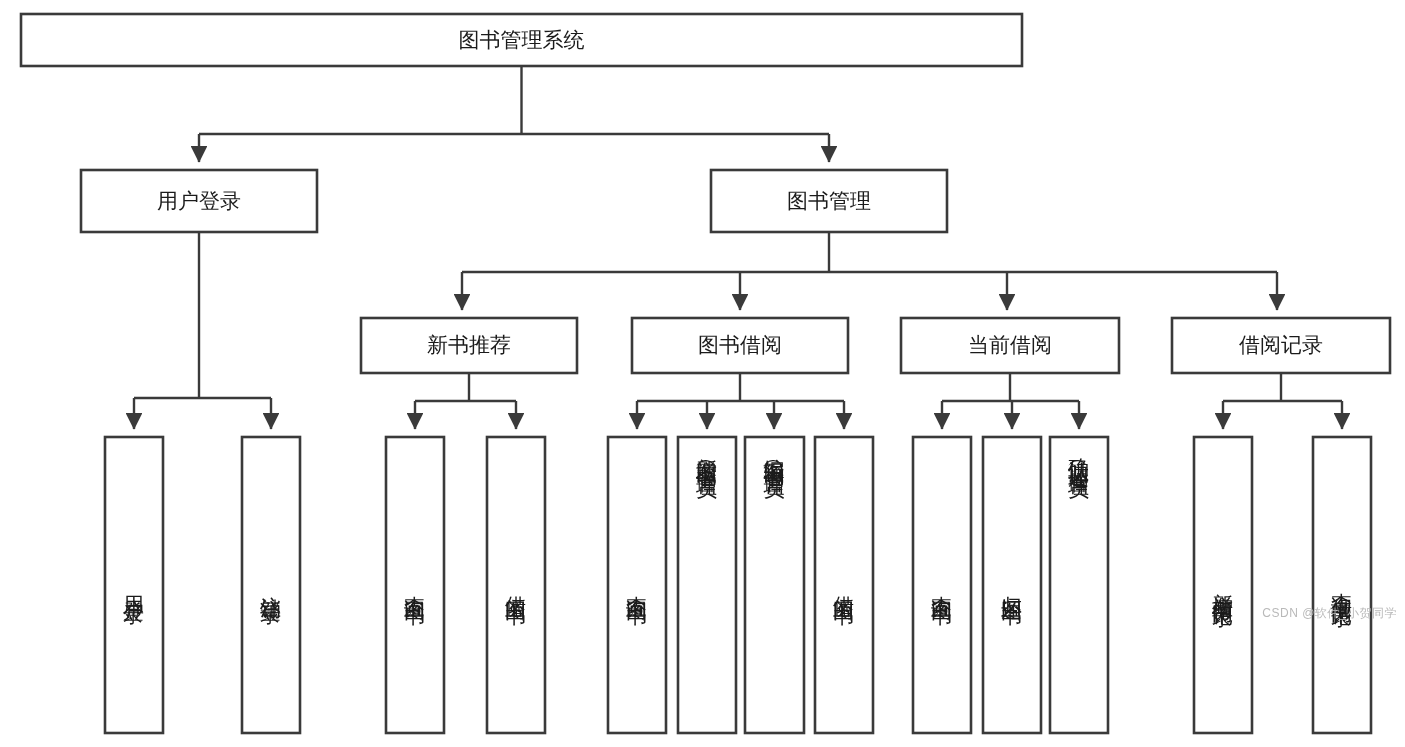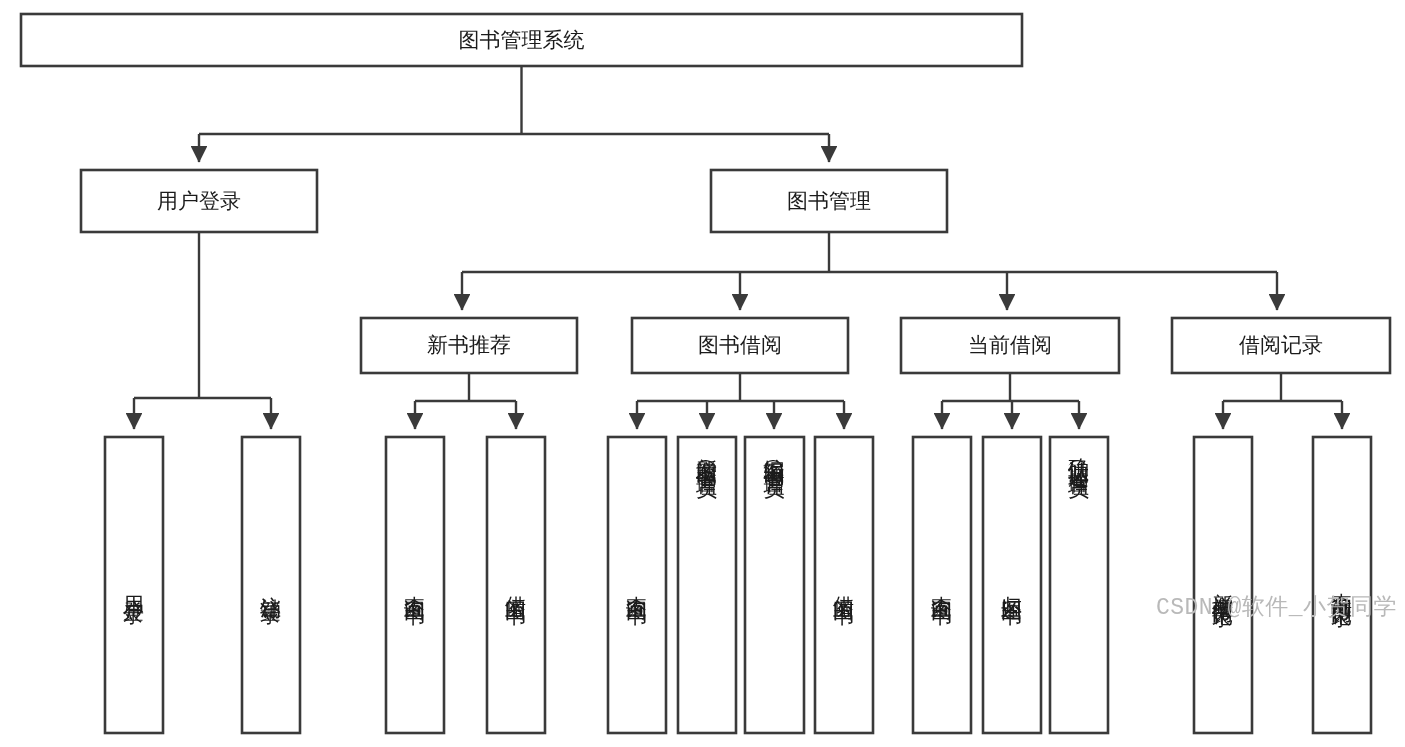--- a/index.html
+++ b/index.html
@@ -62,22 +62,22 @@
     font-size: 21px;
     color: #1b1b1b;
     letter-spacing: 3px;
     line-height: 1;
     text-align: center;
   }
   .watermark {
     position: absolute;
     right: 8px;
     bottom: 4px;
-    font-family: Liberation Mono, monospace;
-    font-size: 23px;
+    font-family: Liberation Sans, sans-serif;
+    font-size: 12px;
     color: #b9b9b9;
     letter-spacing: 0.5px;
     user-select: none;
   }
 </style>
 </head>
 <body>
 
 <div id="diagram-root">
 

